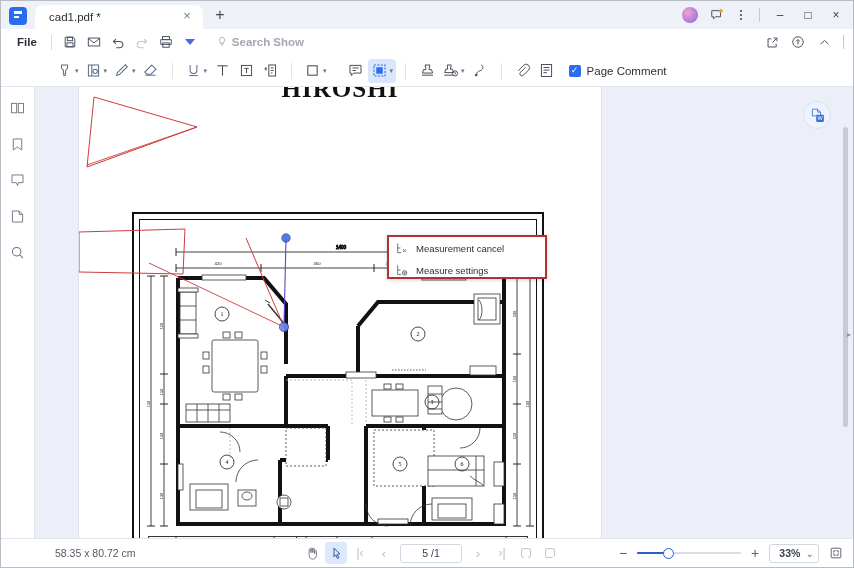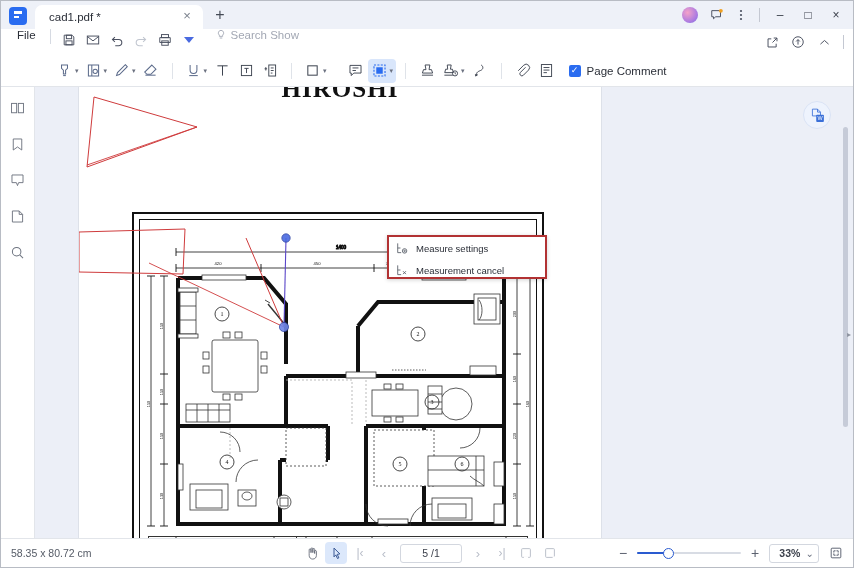--- a/index.html
+++ b/index.html
@@ -81,24 +81,25 @@
   .tb-sep { width: 1px; height: 14px; background: #c4c8d2; margin: 0 5px; }
   .win-btn {
     width: 26px; height: 26px; display: flex; align-items: center; justify-content: center;
     color: #3a3f4a; font-size: 12px;
   }
 
   
   .menubar {
     height: 26px;
     background: #ffffff;
-    display: flex; align-items: flex-start;
+    display: flex; align-items: center;
     padding-left: 8px;
     position: relative;
     font-size: 11.5px;
+    font-weight: bold;
   }
   .menu-file { padding: 0 8px; color: #2b2f38; }
   .menu-vsep { width: 1px; height: 15px; background: #d6dae2; margin: 0 6px; }
   .qa-icon {
     width: 24px; height: 22px; display: flex; align-items: center; justify-content: center;
     color: #4a5060;
   }
   .qa-icon.disabled { color: #c0c5cf; }
   .menu-tabs { display: flex; align-items: center; margin-left: 10px; gap: 0px; }
   .menu-tab {
@@ -234,21 +235,21 @@
   .ctx-label { white-space: nowrap; }
 
   
   .statusbar {
     position: absolute; left: 0; right: 0; bottom: 0;
     height: 29px; background: #ffffff;
     border-top: 1px solid #e2e5ea;
     display: flex; align-items: center;
     font-size: 11px; color: #4a5060;
   }
-  .sb-dims { padding-left: 10px; color: #555b66; font-size: 10.5px; }
+  .sb-dims { padding-left: 10px; color: #555b66; font-size: 10.5px; margin-left: 44px; }
   .sb-center {
     position: absolute; left: 300px;
     display: flex; align-items: center; gap: 2px;
   }
   .sb-icon { width: 22px; height: 22px; display: flex; align-items: center; justify-content: center; color: #5c6270; border-radius: 4px; }
   .sb-icon.sel { background: #dce8fb; color: #2a4a8a; }
   .sb-icon.dim { color: #b9bec9; }
   .pagebox {
     width: 62px; height: 19px; border: 1px solid #d3d7df; border-radius: 3px;
     display: flex; align-items: center; justify-content: center;
@@ -807,35 +808,35 @@
       <div class="viewer-expander">▸</div>
     </div>
   </div>
 
   <div class="ctxmenu">
     <div class="ctx-item">
       <span class="ctx-ico">
         <svg width="12" height="12" viewBox="0 0 14 14" fill="none" stroke="#555b66" stroke-width="1">
           <path d="M2 1.6v10.8h4"></path>
             <path d="M2 7h3.2"></path>
-          <circle cx="10" cy="10.4" r="2.6"></circle>
-            <circle cx="10" cy="10.4" r="0.9"></circle>
+          <path d="M8.2 8.4l3.4 3.4M11.6 8.4l-3.4 3.4"></path>
         </svg>
       </span>
-      <span class="ctx-label">Measure settings</span>
+      <span class="ctx-label">Measurement cancel</span>
     </div>
     <div class="ctx-item">
       <span class="ctx-ico">
         <svg width="12" height="12" viewBox="0 0 14 14" fill="none" stroke="#555b66" stroke-width="1">
           <path d="M2 1.6v10.8h4"></path>
             <path d="M2 7h3.2"></path>
-          <path d="M8.2 8.4l3.4 3.4M11.6 8.4l-3.4 3.4"></path>
+          <circle cx="10" cy="10.4" r="2.6"></circle>
+            <circle cx="10" cy="10.4" r="0.9"></circle>
         </svg>
       </span>
-      <span class="ctx-label">Measurement cancel</span>
+      <span class="ctx-label">Measure settings</span>
     </div>
   </div>
 
   <div class="statusbar">
     <div class="sb-dims">58.35 x 80.72 cm</div>
 
     <div class="sb-center">
       <div class="sb-icon">
         <svg width="15" height="15" viewBox="0 0 18 18" fill="none" stroke="#5c6270" stroke-width="1">
           <path d="M5 9V4.6a1.1 1.1 0 0 1 2.2 0V8M7.2 8V3.4a1.1 1.1 0 0 1 2.2 0V8M9.4 8V4.1a1.1 1.1 0 0 1 2.2 0V9M11.6 9V6.2a1.1 1.1 0 0 1 2.1 0v5.1c0 2.6-1.9 4.4-4.4 4.4S5 13.9 5 11.3V9"></path>

